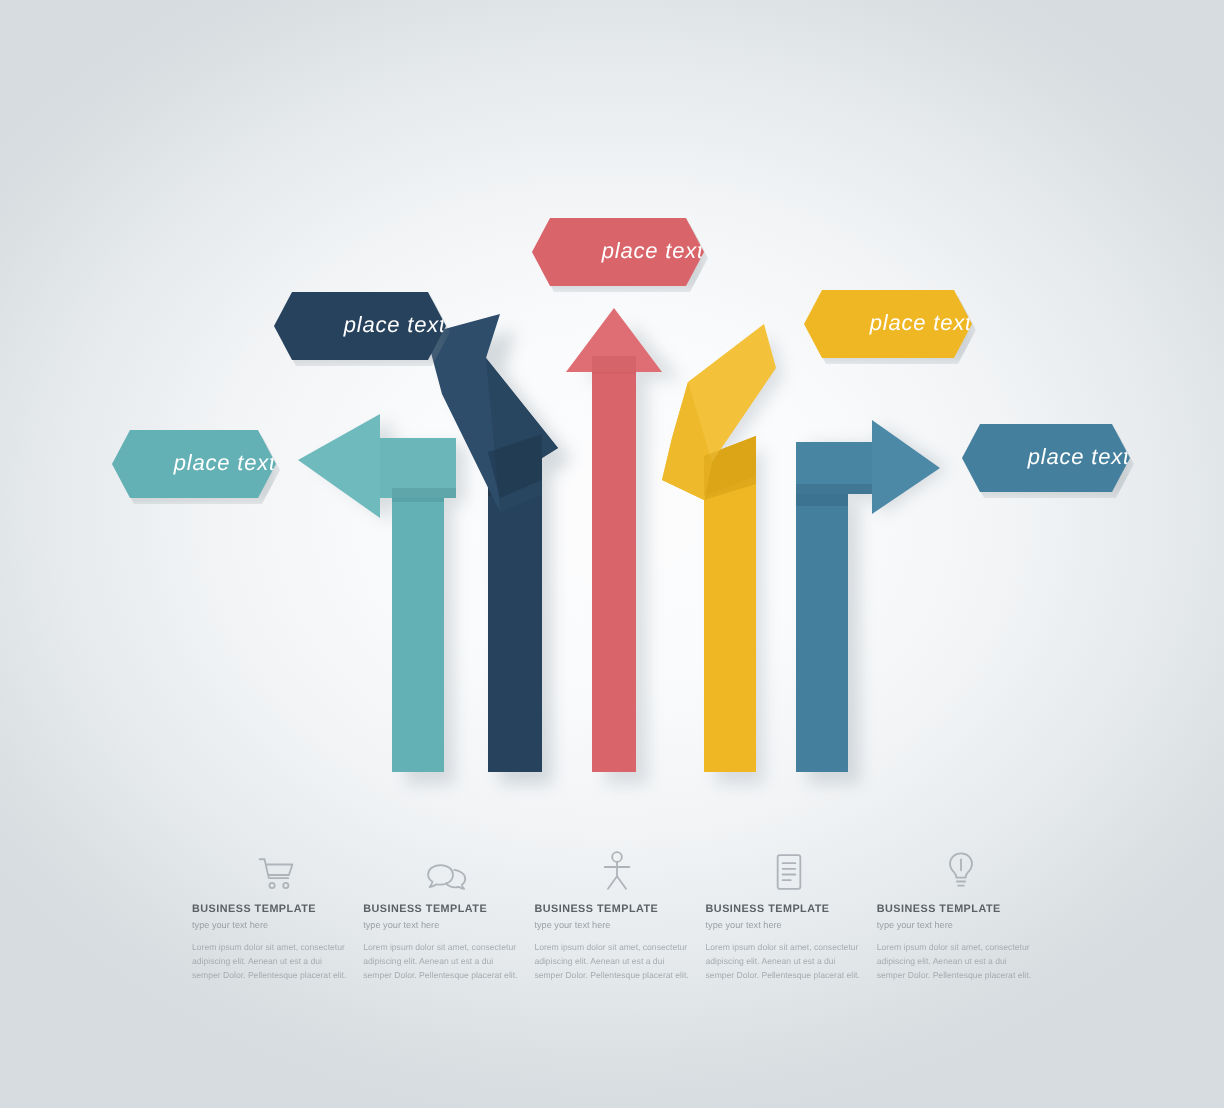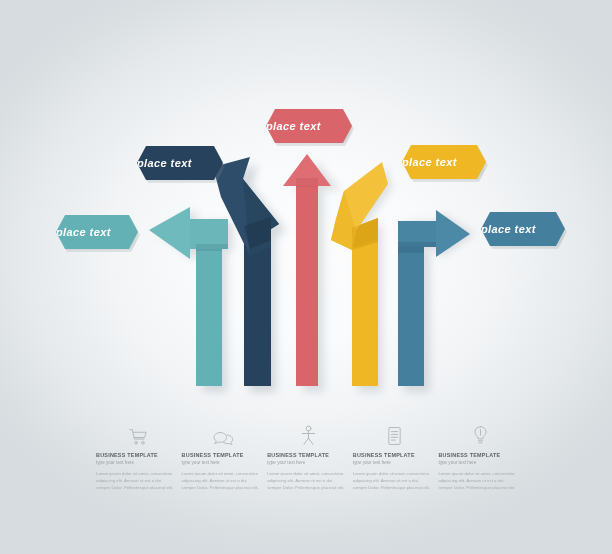--- a/index.html
+++ b/index.html
@@ -34,30 +34,29 @@
     position: absolute;
     inset: 0;
   }
 
   
   .badge {
     position: absolute;
     height: 34px;
     display: flex;
     align-items: center;
-    justify-content: flex-start;
+    justify-content: flex-end;
     color: #ffffff;
     font-size: 11px;
     font-style: italic;
     letter-spacing: .4px;
     white-space: nowrap;
     clip-path: polygon(0% 50%, 9px 0%, calc(100% - 9px) 0%, 100% 50%, calc(100% - 9px) 100%, 9px 100%);
     border-radius: 5px;
     user-select: none;
-    font-weight: bold;
   }
   .badge-shadow {
     position: absolute;
     height: 34px;
     border-radius: 5px;
     background: rgba(120,132,140,.30);
     filter: blur(4px);
     clip-path: polygon(0% 50%, 9px 0%, calc(100% - 9px) 0%, 100% 50%, calc(100% - 9px) 100%, 9px 100%);
   }
 

